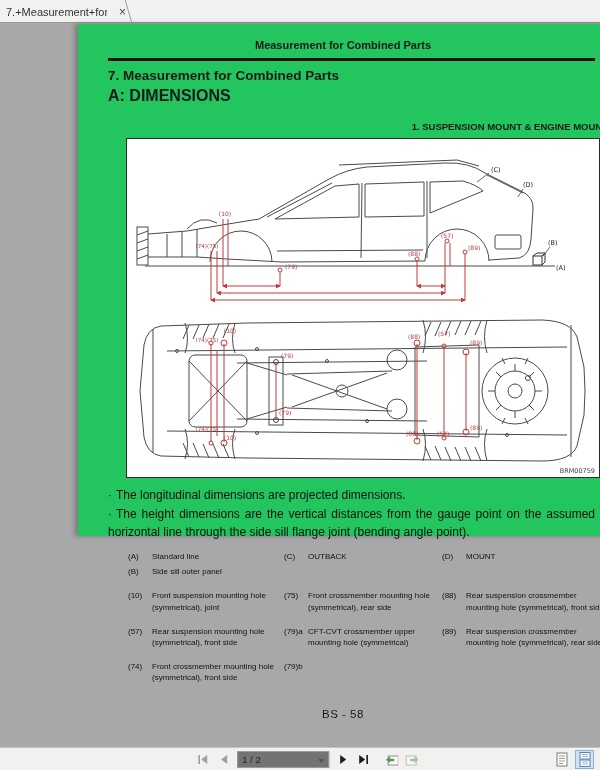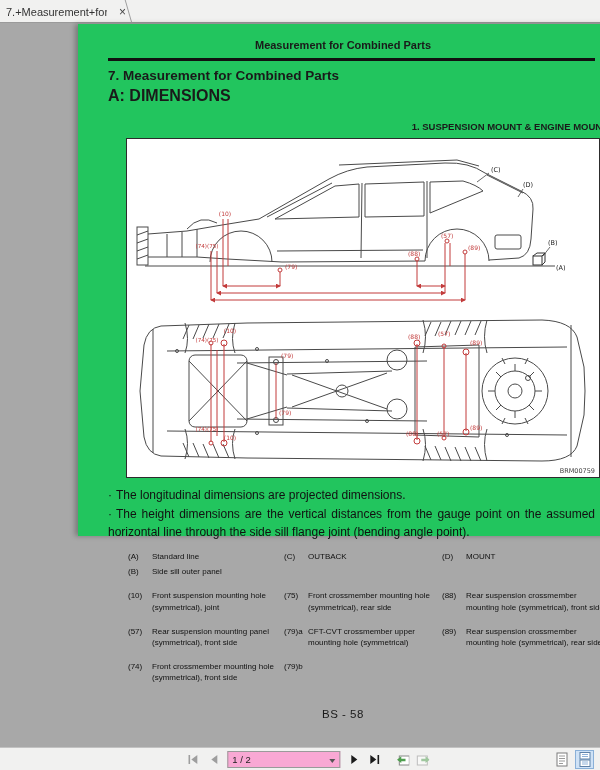--- a/index.html
+++ b/index.html
@@ -43,21 +43,21 @@
   .kv .v { flex:1; padding-right:1px; }
 
   .page-footer { text-align:center; margin-top:24px; font-size:11.5px; font-weight:normal; letter-spacing:.5px; }
 
   
   .toolbar { position:absolute; left:0; top:747px; width:600px; height:23px;
              background:#f1f1f0; border-top:1px solid #c2c2c2; }
   .nav-group { position:absolute; left:50%; top:0; height:100%; transform:translateX(-47%);
                display:flex; align-items:center; gap:7px; }
   .nav-btn { width:14px; height:14px; display:flex; align-items:center; justify-content:center; cursor:pointer; }
-  .pagebox { width:113px; height:17px; background:#f9a8d4; border:1px solid #9a9a9a;
+  .pagebox { width:92px; height:17px; background:#737373; border:1px solid #9a9a9a;
              display:flex; align-items:center; position:relative; }
   .pagebox input { border:0; outline:0; width:72px; font-size:9.5px; padding-left:4px;
                    font-family:"Liberation Sans",sans-serif; color:#222; background:transparent; }
   .caret { position:absolute; right:4px; top:7px; width:0; height:0;
            border-left:3.5px solid transparent; border-right:3.5px solid transparent; border-top:4px solid #555; }
   .hist-group { display:flex; gap:6px; margin-left:6px; }
   .view-group { position:absolute; right:6px; top:2px; display:flex; gap:4px; align-items:center; }
   .view-btn { width:19px; height:19px; display:flex; align-items:center; justify-content:center; cursor:pointer; }
   .view-btn.selected { background:#cfe2f6; border:1px solid #8ab0d8; }
 
@@ -256,21 +256,21 @@
     </div>
 
     <div class="cols parts-grid">
       <div class="col">
         <div class="kv">
             <span class="k">(10)</span>
             <span class="v">Front suspension mounting hole (symmetrical), joint</span>
           </div>
         <div class="kv">
             <span class="k">(57)</span>
-            <span class="v">Rear suspension mounting panel (symmetrical), front side</span>
+            <span class="v">Rear suspension mounting hole (symmetrical), front side</span>
           </div>
         <div class="kv">
             <span class="k">(74)</span>
             <span class="v">Front crossmember mounting hole (symmetrical), front side</span>
           </div>
       </div>
       <div class="col">
         <div class="kv">
             <span class="k">(75)</span>
             <span class="v">Front crossmember mounting hole (symmetrical), rear side</span>

